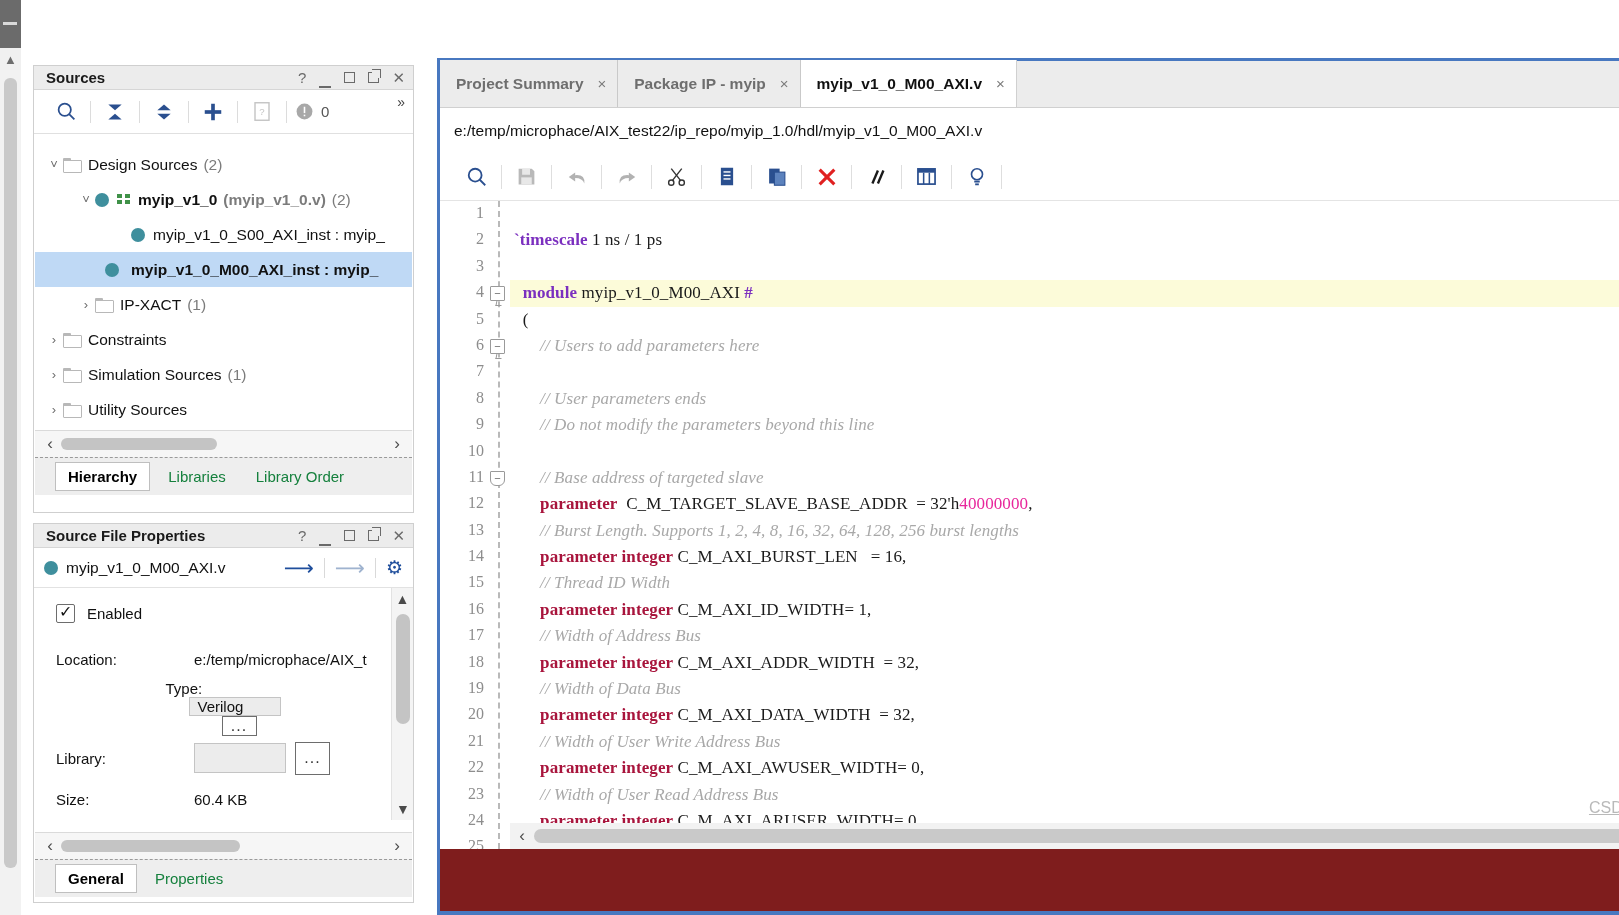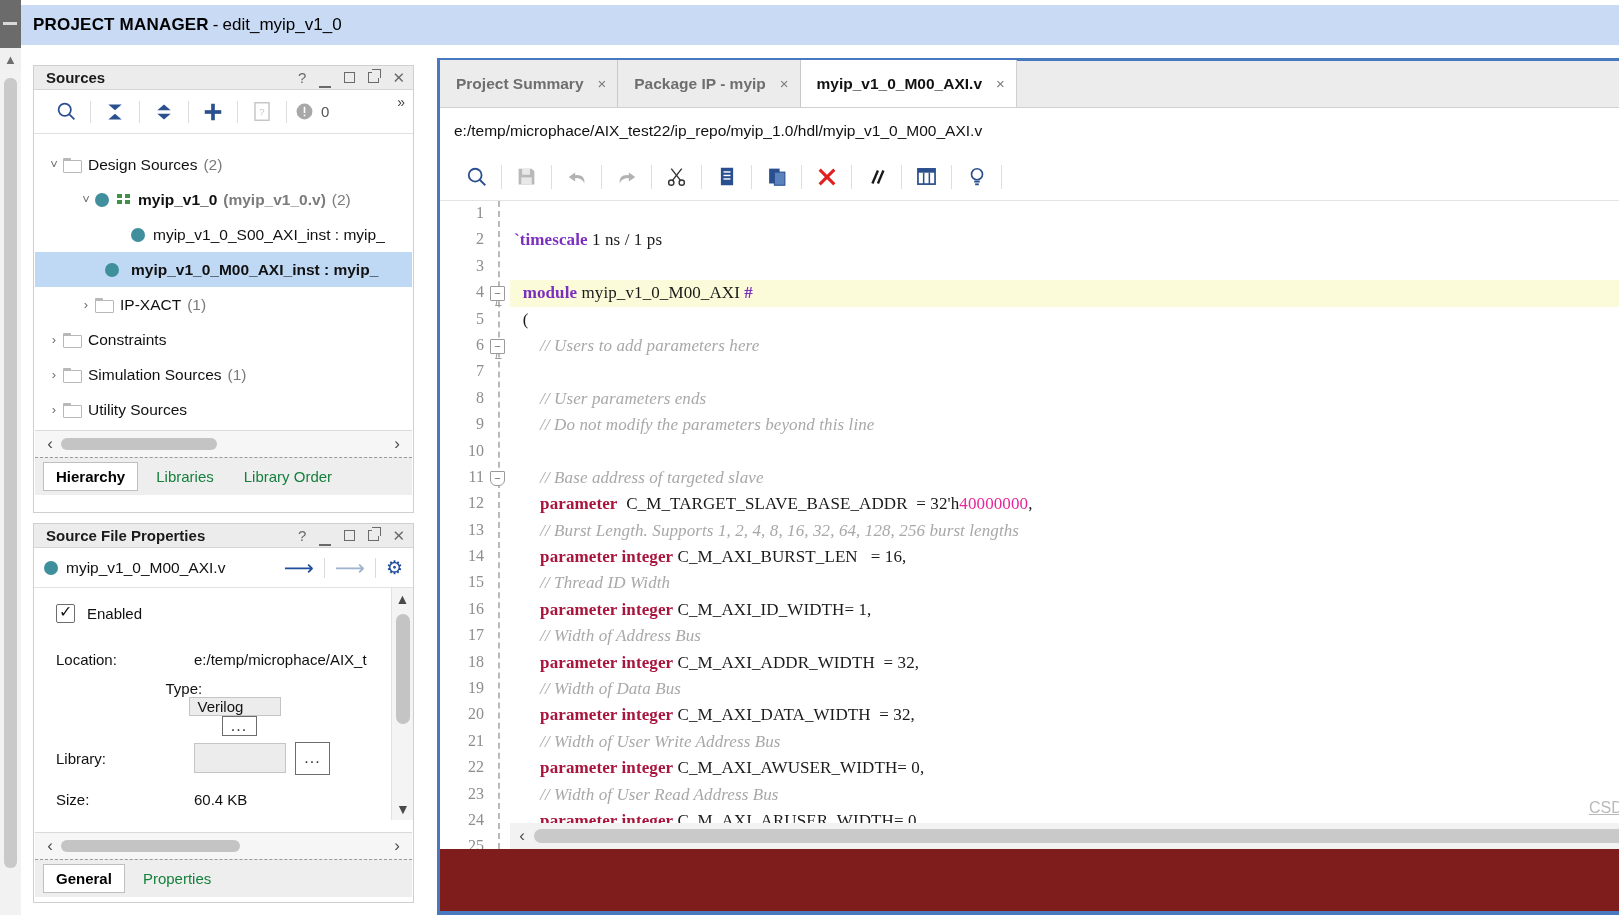--- a/index.html
+++ b/index.html
@@ -74,21 +74,21 @@
   .sel { background:#bfd9f5;font-weight:bold; }
 
   
   .hscroll { height:27px; background:#f6f6f6; border-top:1px solid #dadada; display:flex; align-items:center;
       padding:0 4px; }
   .hs-arr { width:22px; text-align:center; color:#4d4d4d; font-size:17px; }
   .hs-track { flex:1; height:12px; background:#f6f6f6; position:relative; }
   .hs-thumb { position:absolute; left:0; top:0; height:12px; background:#c4c4c4; border-radius:6px; }
 
   
-  .tabstrip { border-top:1px dashed #9a9a9a; background:#eeeeee; height:38px; display:flex; align-items:center; padding-left:8px; }
+  .tabstrip { border-top:1px dashed #9a9a9a; background:#eeeeee; height:38px; display:flex; align-items:center; padding-left:20px; }
   .btab { font-size:15px; color:#15803d; padding:5px 12px; margin-right:6px; }
   .btab.active { color:#000; font-weight:bold; background:#ffffff; border:1px solid #bfbfbf; }
 
   
   .sfp-head2 { height:40px; background:#fff; border-bottom:1px solid #e2e2e2; display:flex; align-items:center; padding:0 10px; }
   .sfp-name { font-size:15.5px; color:#111; flex:1; display:flex; align-items:center; }
   .sfp-nav { display:flex; align-items:center; gap:10px; }
   .arrow-left { color:#1f4e9c; font-size:21px; line-height:1; }
   .arrow-right { color:#9fb3cf; font-size:21px; line-height:1; }
   .vdiv { width:1px; height:20px; background:#d9d9d9; }
@@ -165,25 +165,20 @@
 
   <div class="left-strip">
     <div class="dark-cap">
         <div class="dash"></div>
       </div>
     <div class="up-arrow">▲</div>
     <div class="track"></div>
     <div class="thumb"></div>
   </div>
 
-  <div class="titlebar">
-    <span class="strong">PROJECT MANAGER</span>
-    <span class="sep">-</span>
-    <span>edit_myip_v1_0</span>
-  </div>
 
   <div class="left-col">
 
     <div class="panel" style="left:12px; top:20px; width:381px; height:448px;">
       <div class="panel-head">
         <div class="panel-title">Sources</div>
         <div class="panel-btns">
           <span>?</span>
           <span><i class="pb-min"></i></span>
           <span><i class="pb-sq"></i></span>

